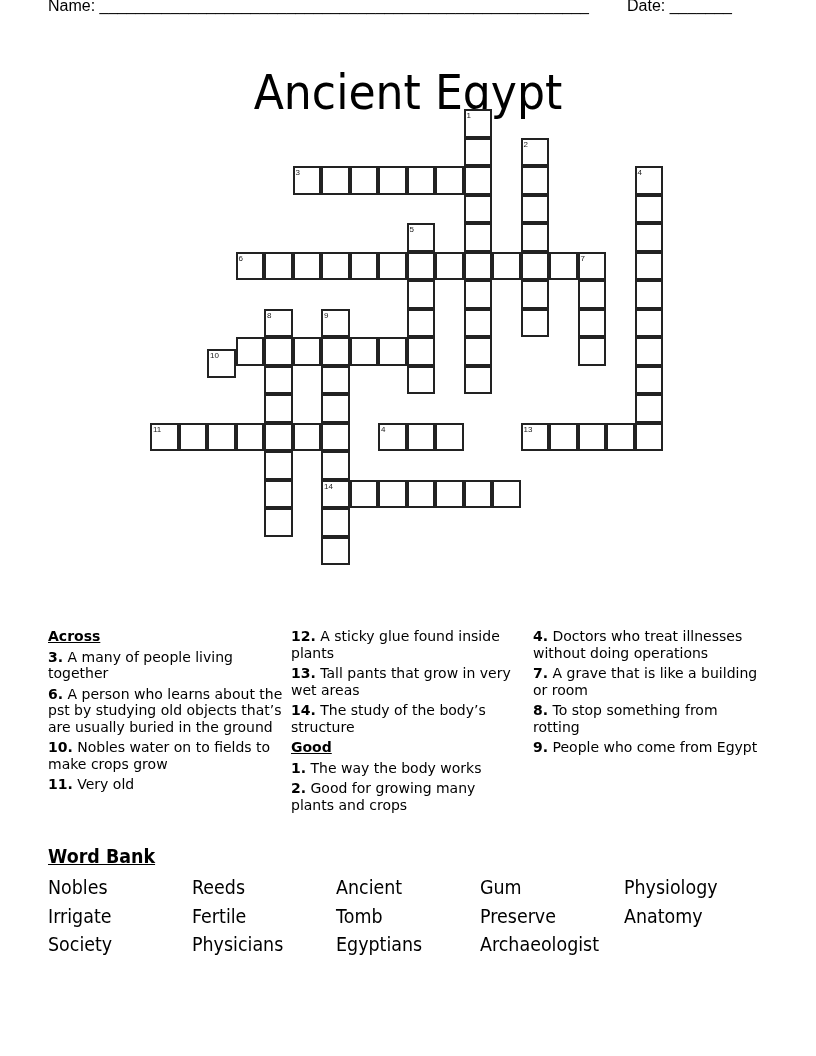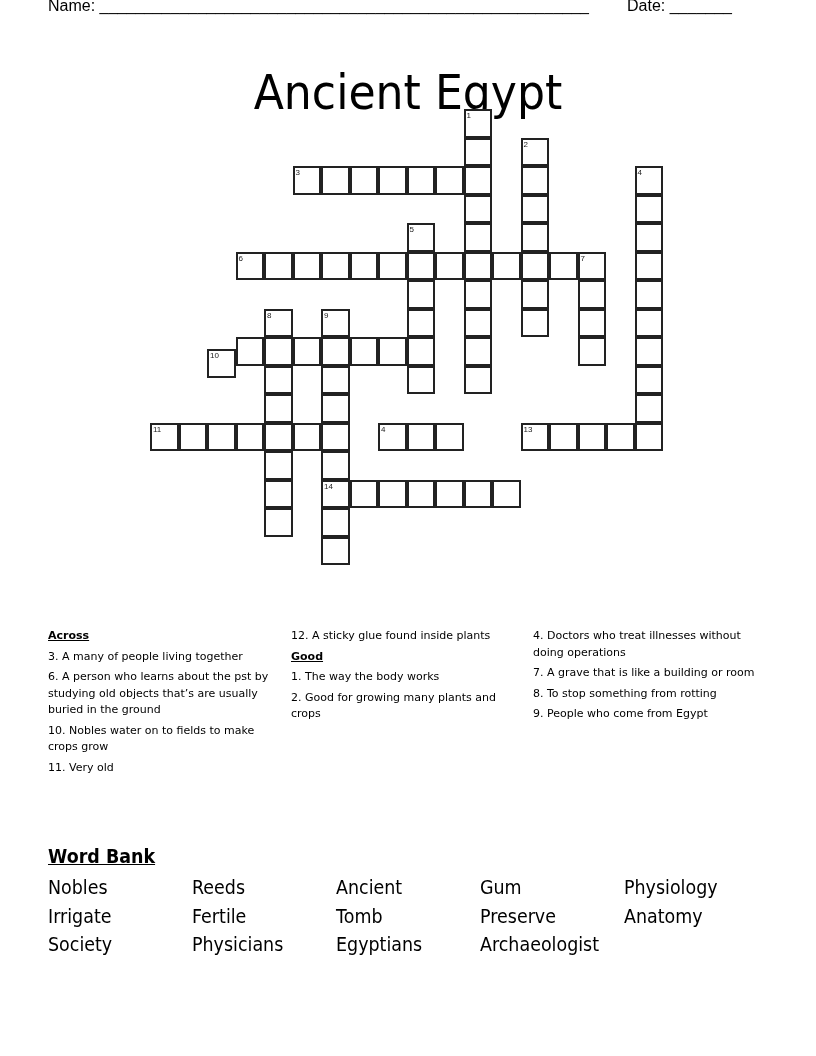--- a/index.html
+++ b/index.html
@@ -3,26 +3,26 @@
   <meta charset="utf-8">
   <style>
     html, body { margin: 0; padding: 0; background: #ffffff; }
     body { width: 816px; height: 1056px; position: relative; overflow: hidden; color: #000; }
     .header-line { position: absolute; top: -3px; left: 48px; font-family: "Liberation Sans", sans-serif; font-size: 16px; white-space: pre; }
     .date-line { position: absolute; top: -3px; left: 627px; font-family: "Liberation Sans", sans-serif; font-size: 16px; white-space: pre; }
     .title { position: absolute; top: 32px; left: 0; width: 816px; text-align: center; font-family: "DejaVu Sans", sans-serif; font-size: 48px; font-weight: normal; letter-spacing: 0px; transform: scaleX(0.92); }
     .grid { position: absolute; left: 151px; top: 110px; width: 520px; height: 470px; }
     .cell { position: absolute; width: 28.5px; height: 28.5px; box-sizing: border-box; border: 2px solid #222; background: #fff; margin-left: -1px; margin-top: -1px; }
     .cell .num { position: absolute; top: 0px; left: 1px; font-family: "Liberation Sans", sans-serif; font-size: 8px; line-height: 9px; color: #222; }
-    .clues { position: absolute; top: 628px; font-family: "DejaVu Sans", sans-serif; font-size: 11px; line-height: 16.5px; }
+    .clues { position: absolute; top: 628px; font-family: "DejaVu Sans", sans-serif; font-size: 14px; line-height: 16.5px; }
     .col1 { left: 48px; width: 235px; }
     .col2 { left: 291px; width: 230px; }
     .col3 { left: 533px; width: 230px; }
     .clue { margin: 0 0 4px 0; }
-    .clue b { font-weight: normal; }
+    .clue b { font-weight: bold; }
     .sec-head { font-weight: bold; text-decoration: underline; margin-bottom: 4px; }
     .wb-title { position: absolute; top: 845px; left: 48px; font-family: "DejaVu Sans", sans-serif; font-size: 19px; font-weight: bold; text-decoration: underline; transform: scaleX(0.92); transform-origin: left; }
     .wb { position: absolute; top: 873px; left: 48px; font-family: "DejaVu Sans", sans-serif; font-size: 19px; line-height: 28.5px; }
     .wb-item { position: absolute; white-space: nowrap; transform: scaleX(0.92); transform-origin: left; }
   </style>
 </head>
 <body>
 
 <div class="header-line">Name: _______________________________________________________</div>
 <div class="date-line">Date: _______</div>
@@ -155,20 +155,22 @@
 <div class="clues col1">
   <div class="sec-head">Across</div>
   <div class="clue"><b>3.</b><span> A many of people living together</span></div>
   <div class="clue"><b>6.</b><span> A person who learns about the pst by studying old objects that’s are usually buried in the ground</span></div>
   <div class="clue"><b>10.</b><span> Nobles water on to fields to make crops grow</span></div>
   <div class="clue"><b>11.</b><span> Very old</span></div>
 </div>
 
 <div class="clues col2">
   <div class="clue"><b>12.</b><span> A sticky glue found inside plants</span></div>
+  <div class="clue"><b>13.</b><span> Tall pants that grow in very wet areas</span></div>
+  <div class="clue"><b>14.</b><span> The study of the body’s structure</span></div>
   <div class="sec-head">Good</div>
   <div class="clue"><b>1.</b><span> The way the body works</span></div>
   <div class="clue"><b>2.</b><span> Good for growing many plants and crops</span></div>
 </div>
 
 <div class="clues col3">
   <div class="clue"><b>4.</b><span> Doctors who treat illnesses without doing operations</span></div>
   <div class="clue"><b>7.</b><span> A grave that is like a building or room</span></div>
   <div class="clue"><b>8.</b><span> To stop something from rotting</span></div>
   <div class="clue"><b>9.</b><span> People who come from Egypt</span></div>

